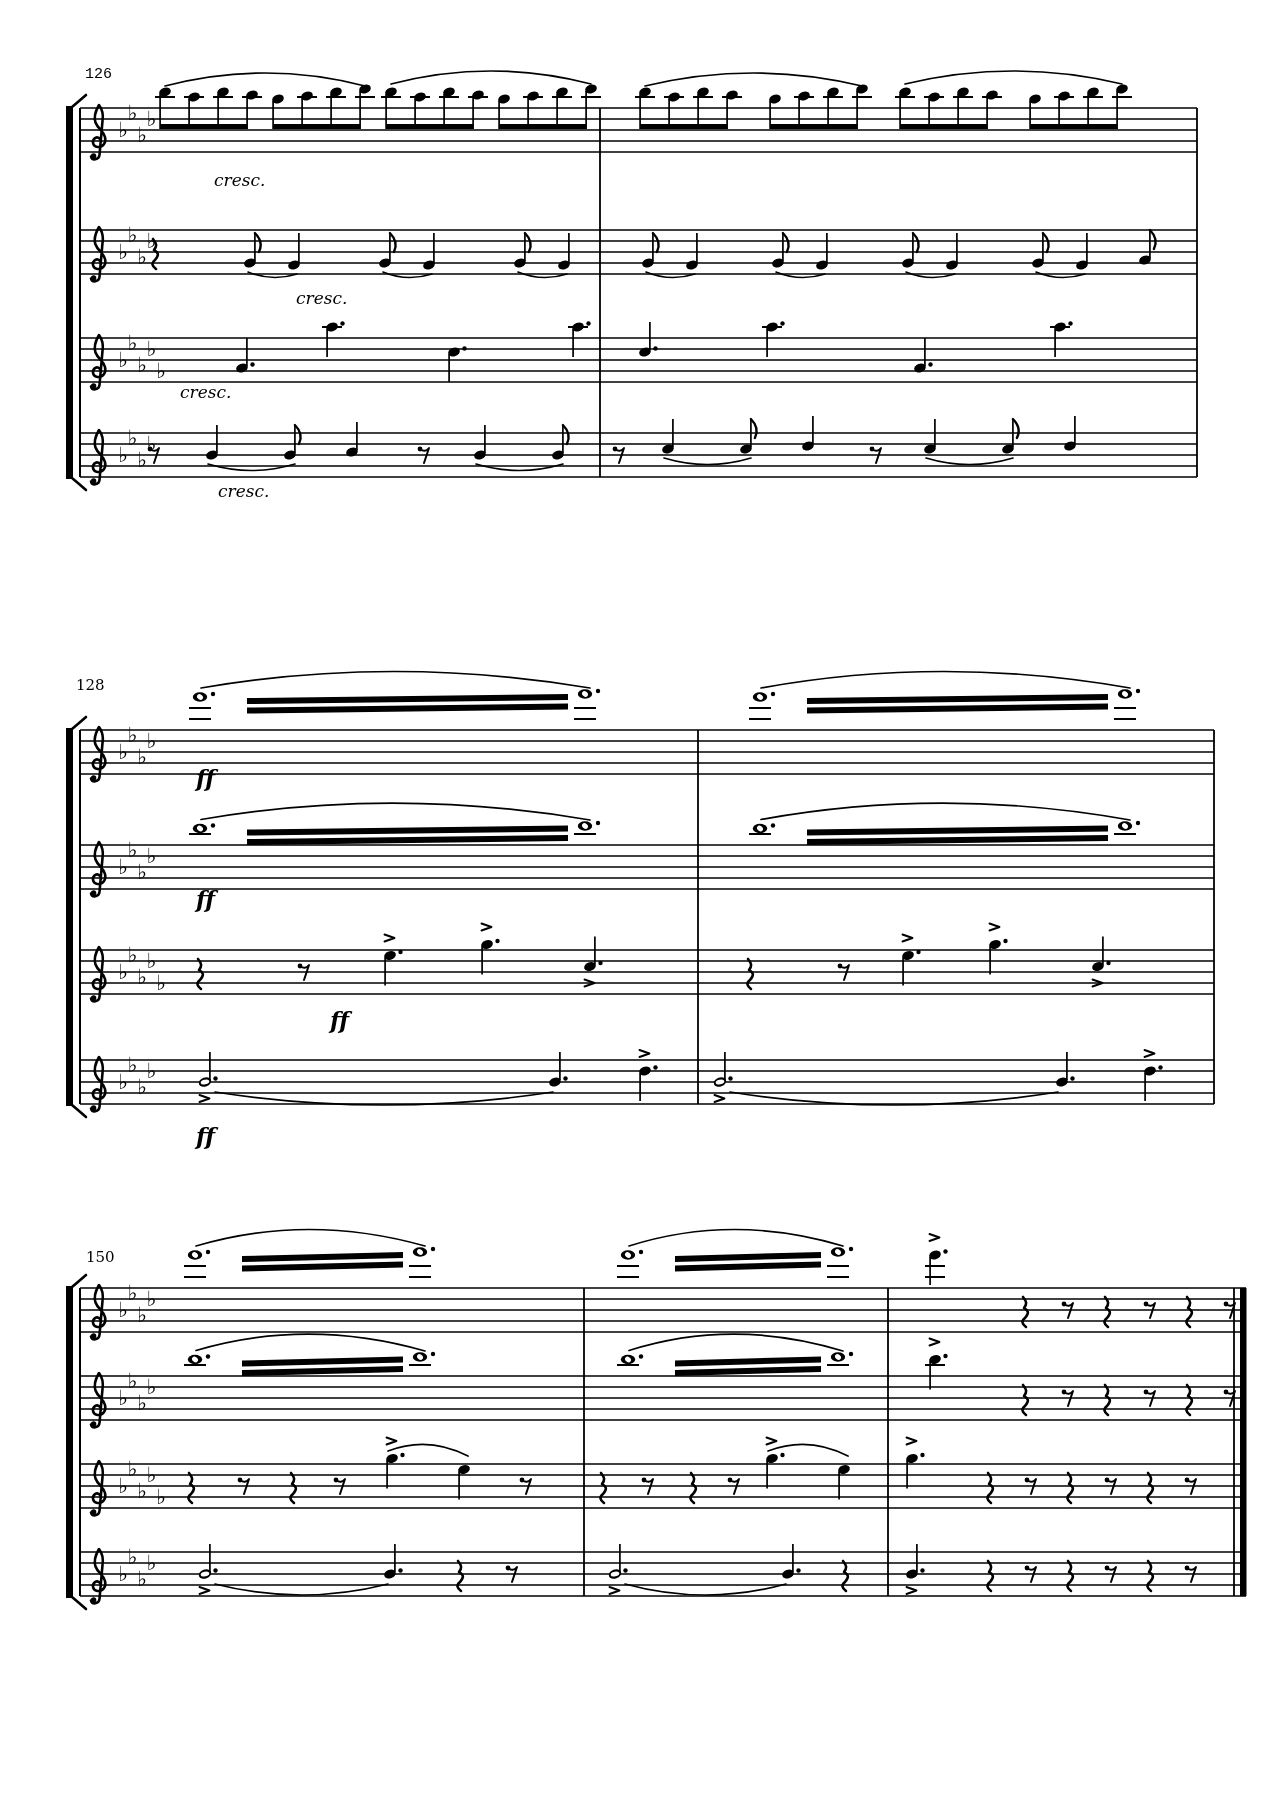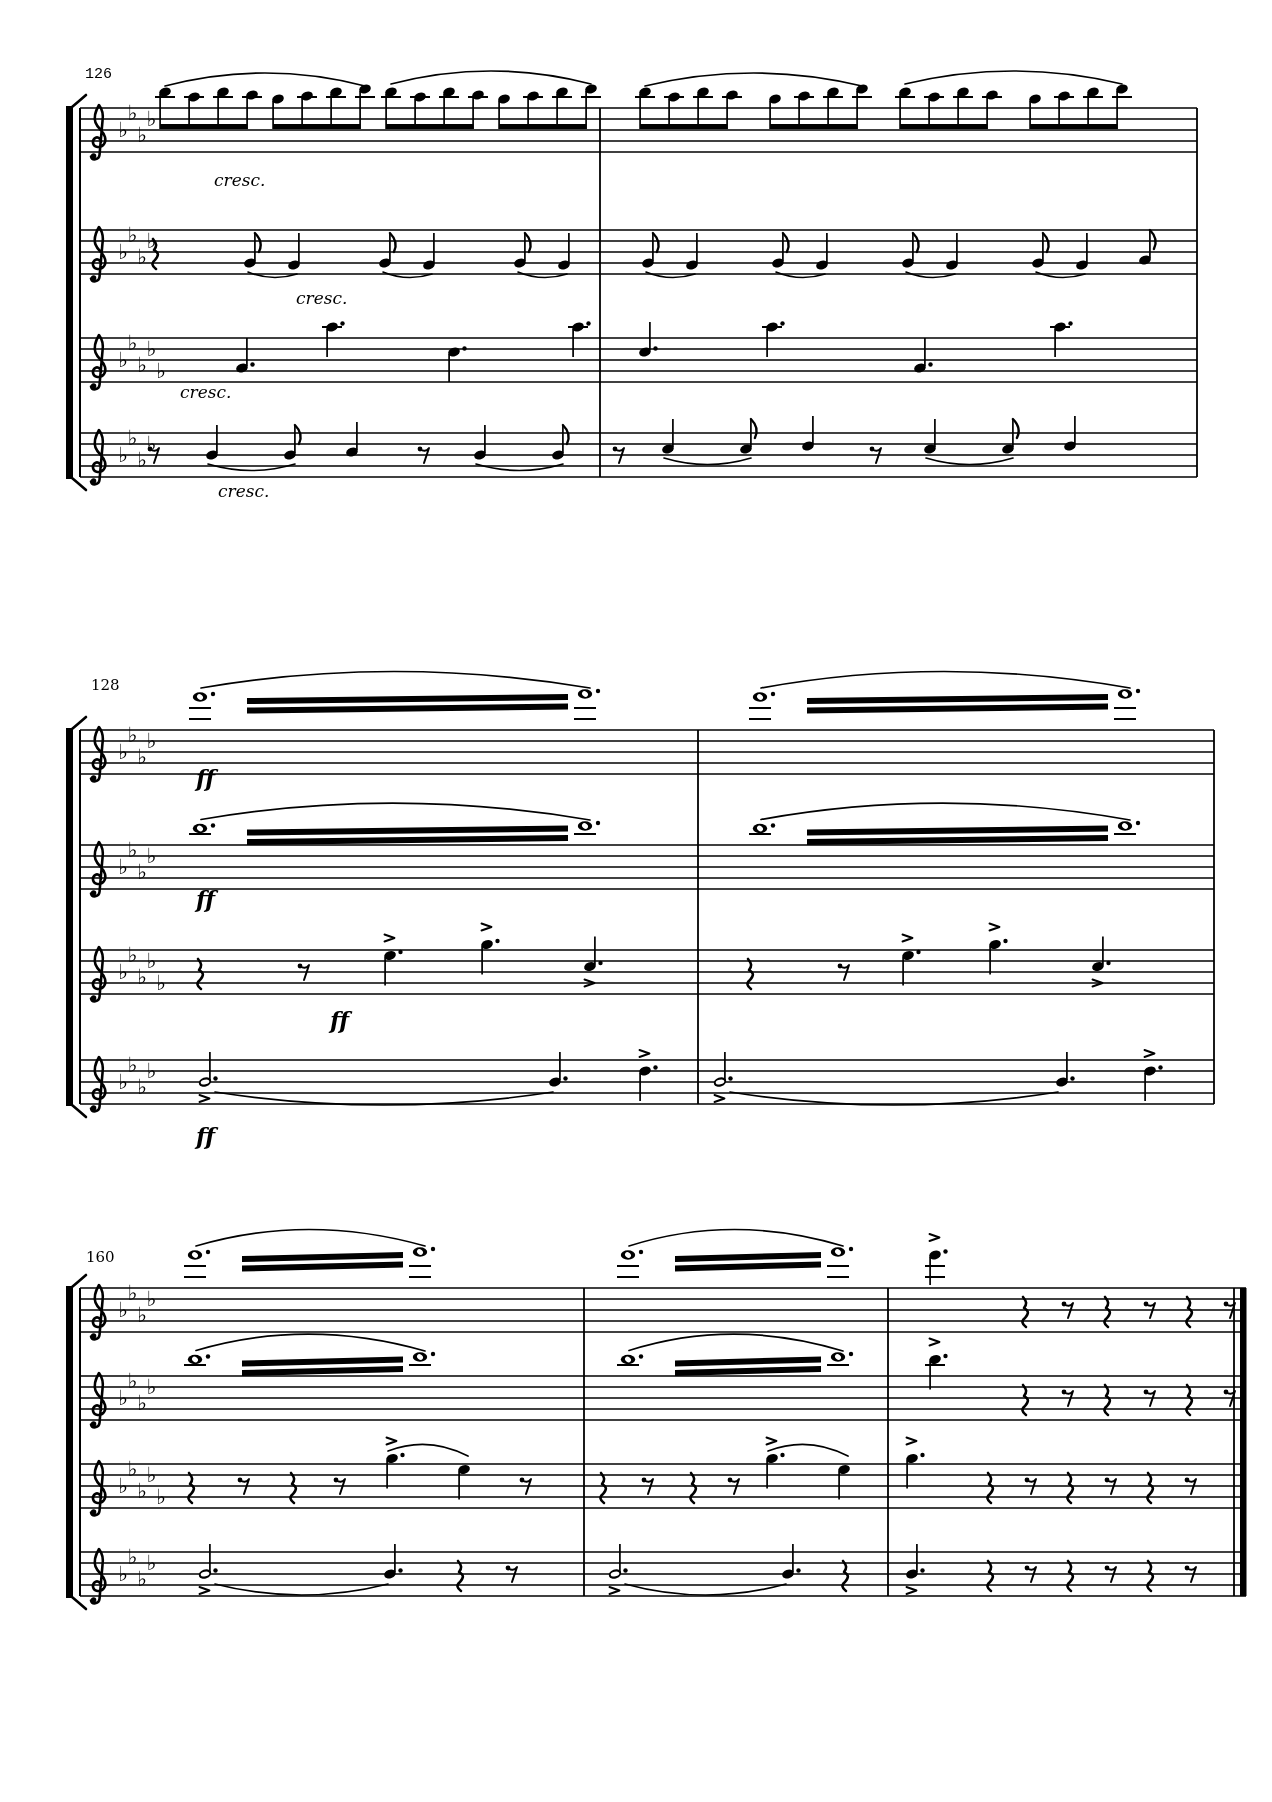--- a/index.html
+++ b/index.html
@@ -9,21 +9,21 @@
     background:#ffffff;
     overflow:hidden;
     font-family:"DejaVu Serif", serif;
   }
   .mnum{
     position:absolute;
     font:15px "DejaVu Serif", serif;
     color:#000;
   }
   #lbl-sys1{left:85px;top:66px;font-family:Liberation Mono, monospace;}
-  #lbl-sys2{left:91px;top:676px;}
+  #lbl-sys2{left:76px;top:676px;}
   #lbl-sys3{left:86px;top:1248px;}
   #score{position:absolute;left:0;top:0;}
 </style>
 </head>
 <body>
 
 <div id="page">
   <svg id="score" width="1272" height="1802" viewBox="0 0 1272 1802">
       <g>
         <rect x="66" y="106" width="7" height="373" fill="#000000"></rect>
@@ -1147,14 +1147,14 @@
           </g>
         </g>
         <g transform="translate(88,1552)">
           <path d="M13,34 C13,30 9,28 6.5,30.5 C3.5,33.5 5,38.5 9.5,39 C15,39.5 18.5,34.5 17,29 C15.5,23 10,21 7.5,14.5 C5.5,9 7.5,3 11,-3 C14,1 15.5,7 14.5,13 L11.5,47 C11,52 4,53 3,48.5" stroke="#000000" stroke-width="2.6" fill="none" stroke-linecap="round" stroke-linejoin="round"></path>
           <circle cx="5.6" cy="48" r="2.7" fill="#000000"></circle>
         </g>
       </g>
     </svg>
   <div class="mnum" id="lbl-sys1">126</div>
   <div class="mnum" id="lbl-sys2">128</div>
-  <div class="mnum" id="lbl-sys3">160</div>
+  <div class="mnum" id="lbl-sys3">150</div>
 </div>
 
 </body></html>

